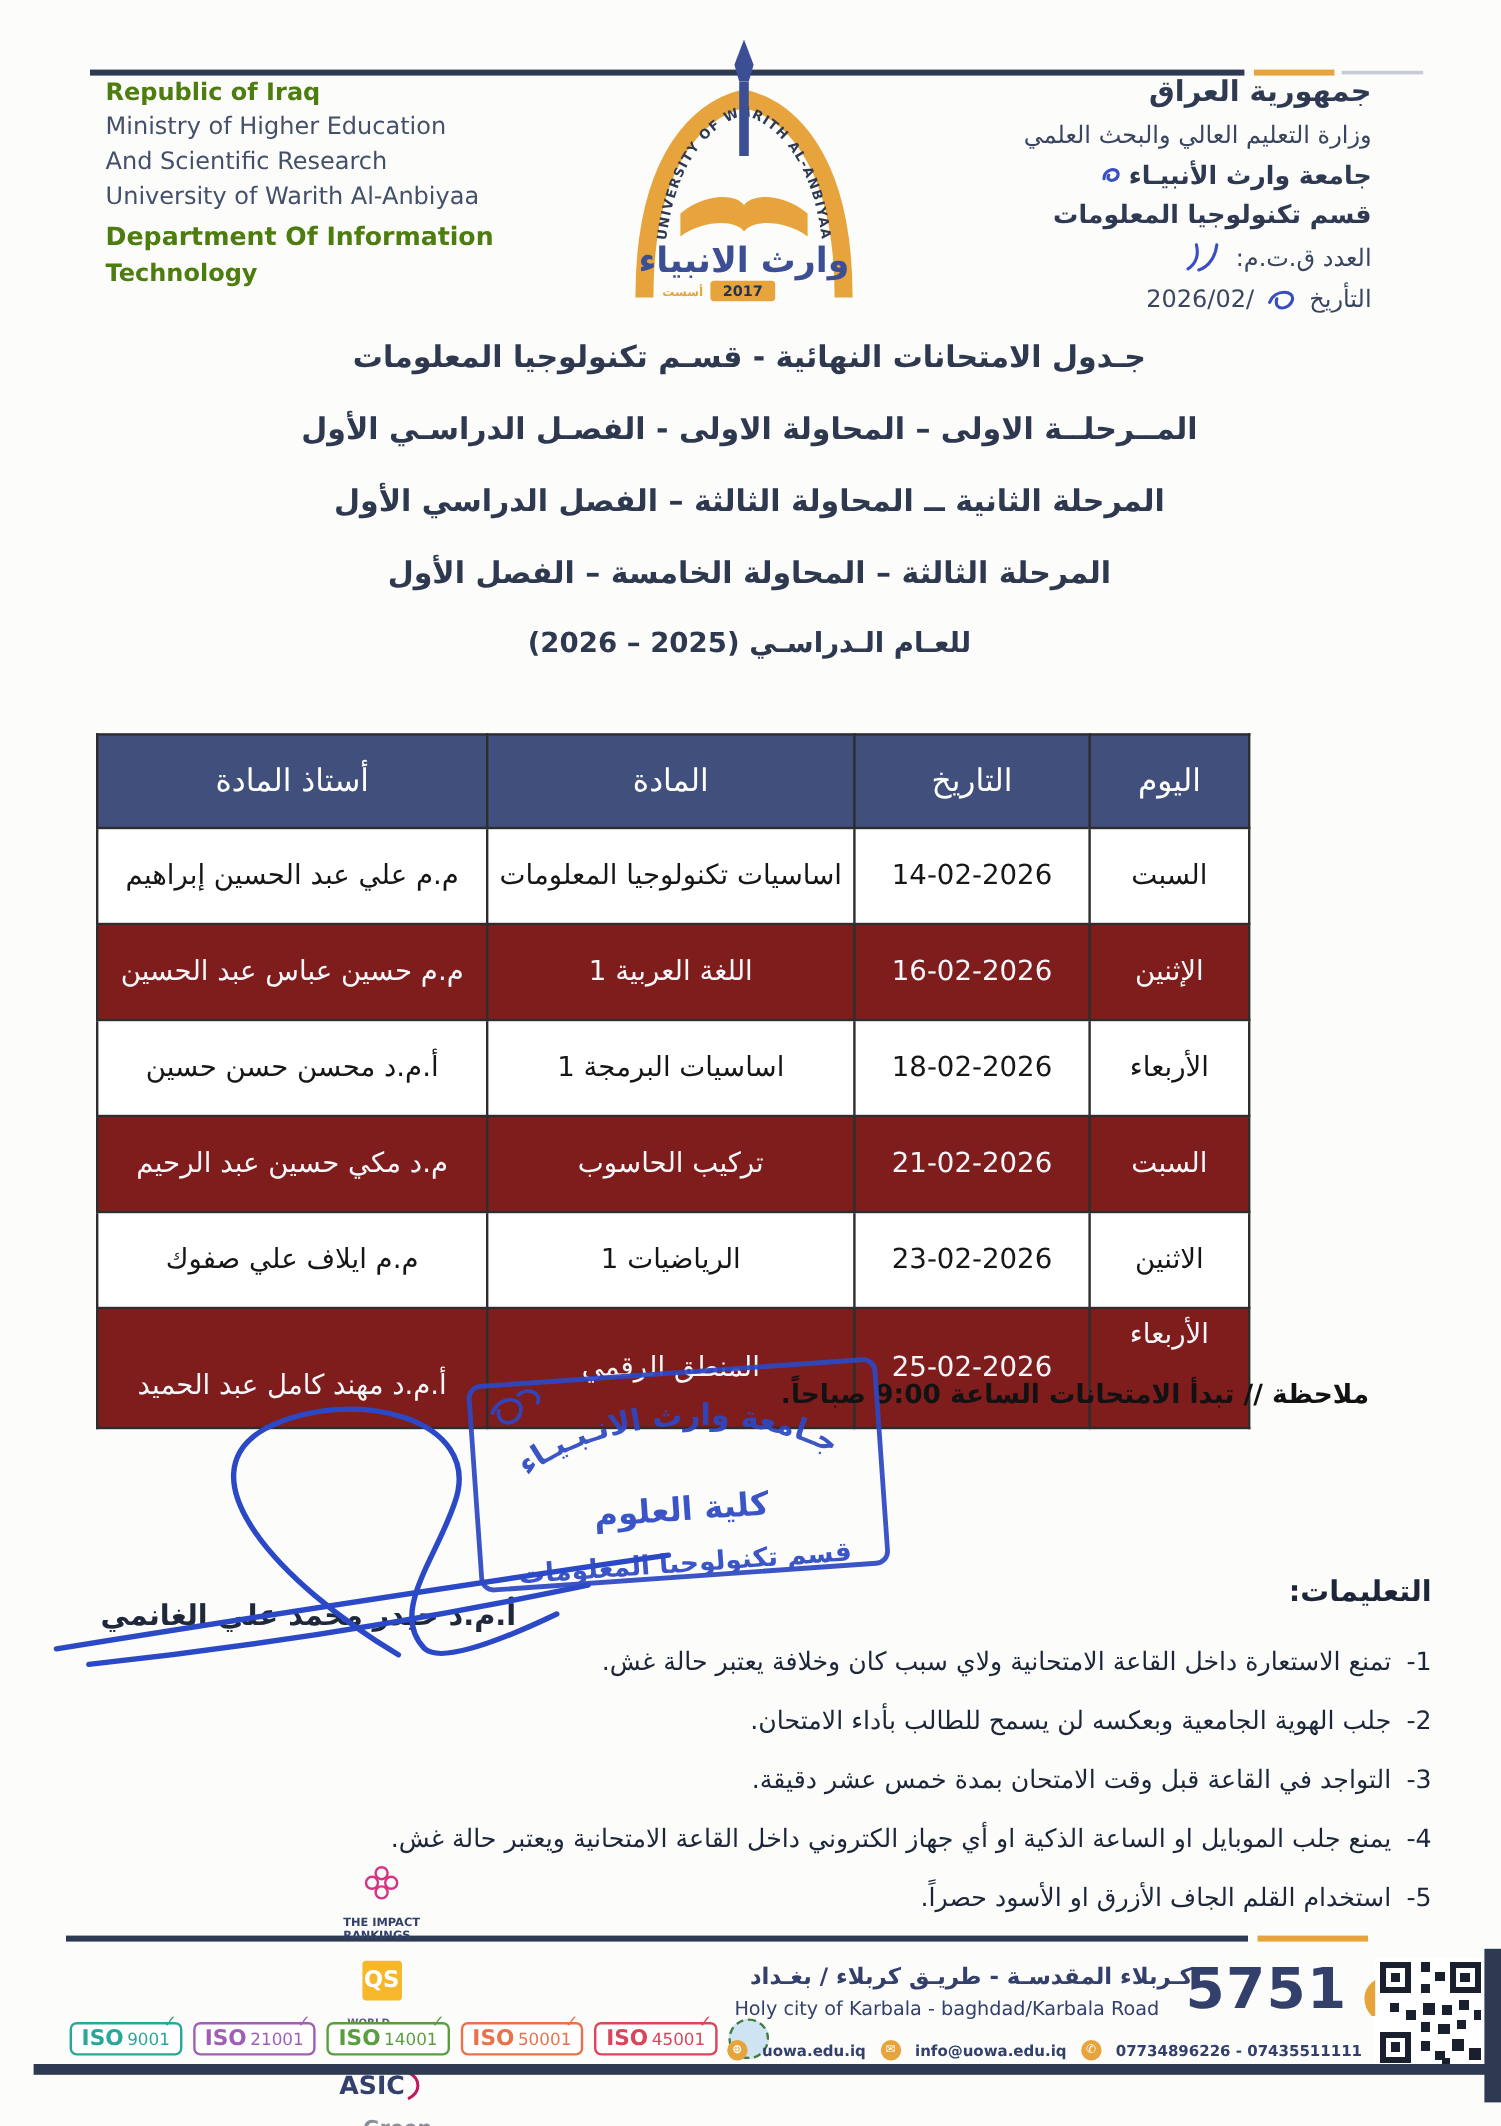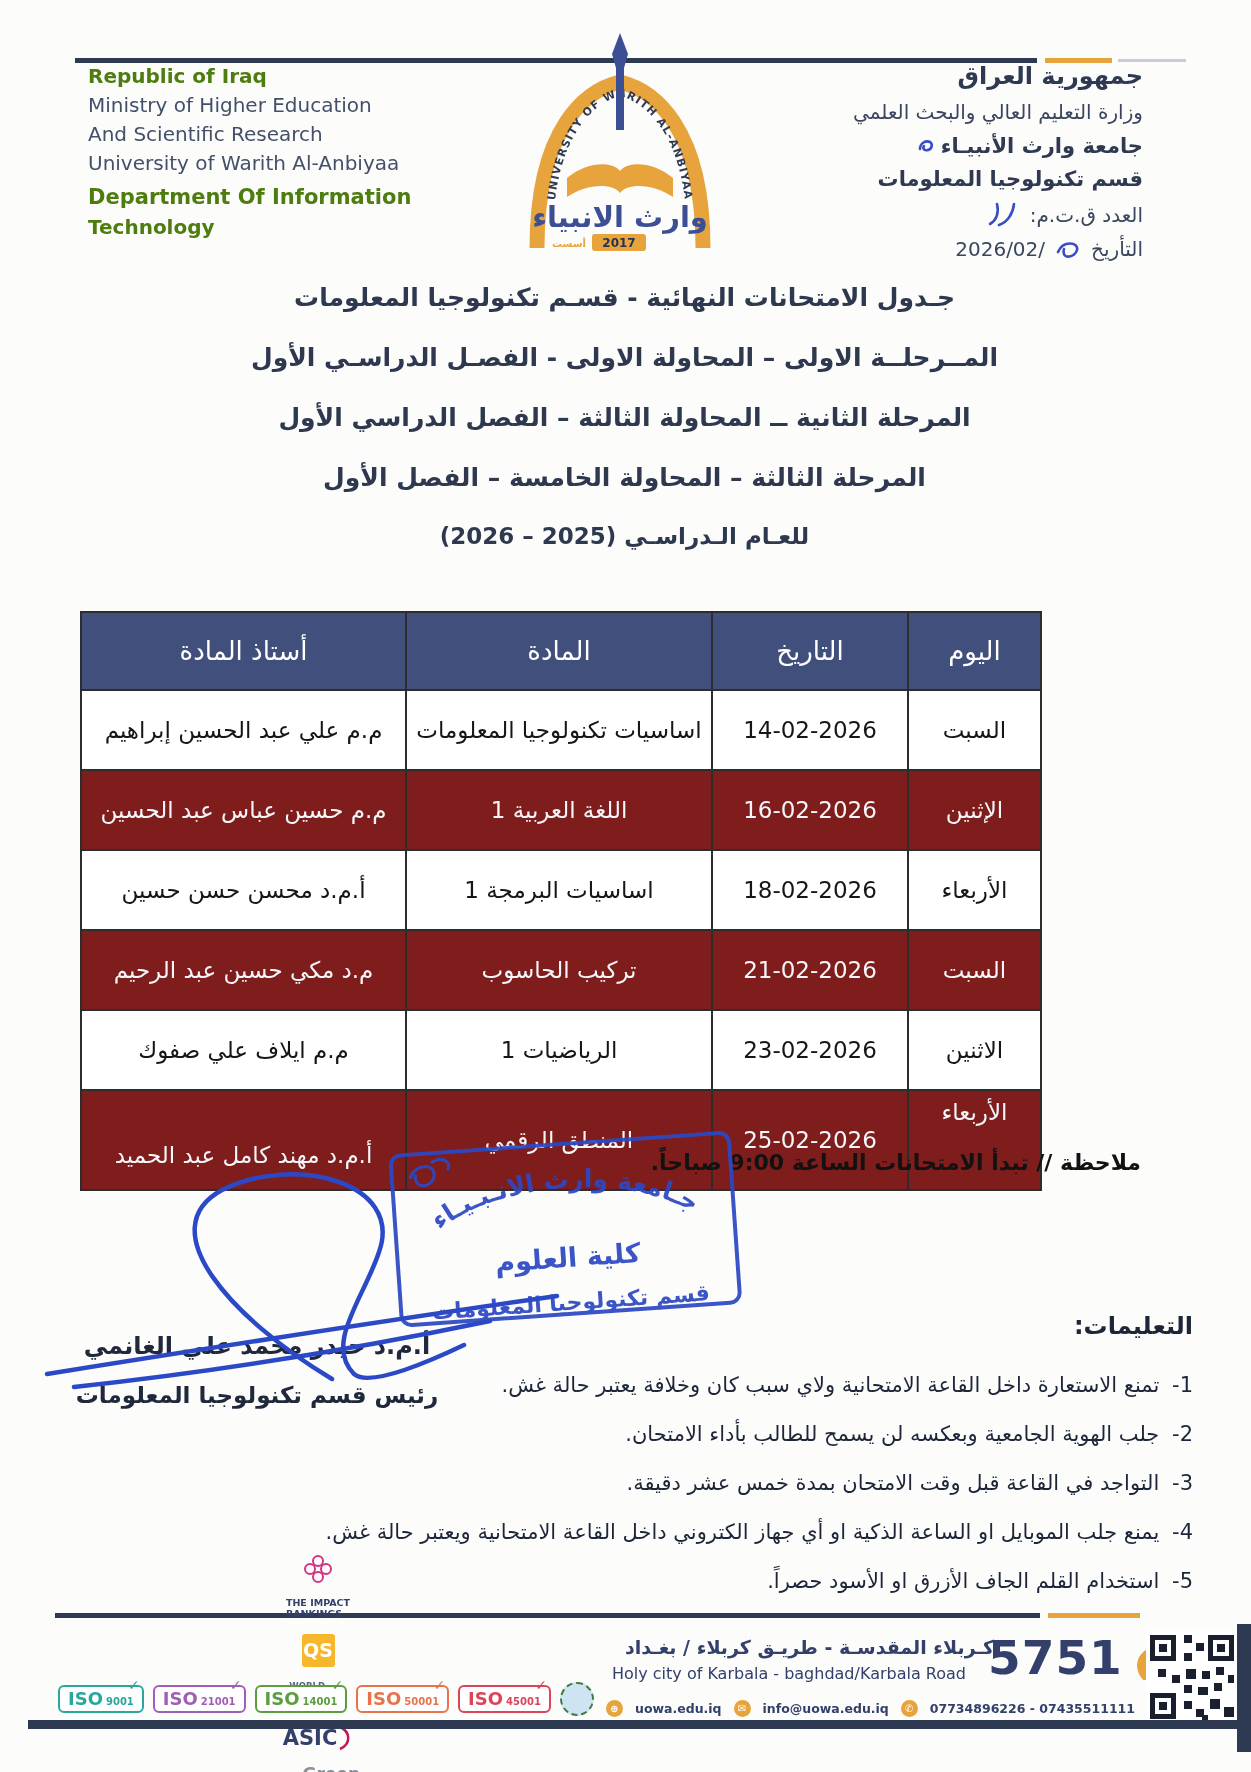--- a/index.html
+++ b/index.html
@@ -63,21 +63,21 @@
   .impact-txt{font-size:9.5px;font-weight:700;color:#33406b;line-height:1.15;}
   .qs-box{width:33px;height:33px;background:#f7b72b;border-radius:3px;display:flex;align-items:center;justify-content:center;color:#fff;font-weight:700;font-size:19px;}
   .qs-sub{font-size:8.5px;font-weight:700;color:#5a6478;line-height:1.2;}
   .asic{font-size:21px;font-weight:700;color:#33406b;display:flex;align-items:center;}
   .ui{font-size:22px;font-weight:700;color:#7ac143;}
   .gm{font-size:17px;line-height:1.1;font-weight:700;color:#7ac143;}
   .gm span{color:#8a8f98;}
   .isorow{left:58px;top:1682px;display:flex;align-items:center;gap:9px;}
   .iso{border:2px solid;border-radius:6px;padding:1px 8px 2px 8px;display:flex;align-items:baseline;gap:3px;position:relative;background:#fff;}
   .iso .big{font-size:18px;font-weight:700;}
-  .iso .sm{font-size:10px;font-weight:700;}
+  .iso .sm{font-size:14px;font-weight:400;}
   .iso .chk{position:absolute;top:-10px;right:2px;font-size:14px;font-weight:700;}
   .iso1{border-color:#2aa79b;color:#2aa79b;} .iso2{border-color:#a05fb5;color:#a05fb5;}
   .iso3{border-color:#5a9e3f;color:#5a9e3f;} .iso4{border-color:#e8734a;color:#e8734a;}
   .iso5{border-color:#d9465a;color:#d9465a;}
   .seal{width:30px;height:30px;border-radius:50%;border:2px dashed #3f7d3f;background:#cfe4f2;}
   .addr{left:612px;top:1636px;width:382px;color:#33406b;}
   .addr .ar{direction:rtl;text-align:right;font-size:19px;font-weight:700;margin-bottom:6px;}
   .addr .en{font-size:16px;font-weight:500;text-align:left;}
   .contact{left:606px;top:1700px;width:470px;display:flex;align-items:center;gap:12px;font-size:12.5px;font-weight:600;color:#33406b;white-space:nowrap;}
   .contact .ic{display:inline-flex;width:17px;height:17px;border-radius:50%;background:#e7a43c;color:#fff;font-size:10px;align-items:center;justify-content:center;flex:0 0 auto;}
@@ -233,21 +233,20 @@
       <text font-size="25" font-weight="700" fill="#2d49c4" direction="rtl">
         <textPath href="#stArc" startOffset="50%" text-anchor="middle">جـامعة وارث الانـبـيـاء</textPath>
       </text>
       <text x="174" y="127" text-anchor="middle" font-size="27" font-weight="700" fill="#2d49c4" direction="rtl">كلية العلوم</text>
       <text x="174" y="170" text-anchor="middle" font-size="22" font-weight="700" fill="#2d49c4" direction="rtl">قسم تكنولوجيا المعلومات</text>
     </svg>
   </div>
 
   <div class="abs signatory">
     <div class="nm">أ.م.د حيدر محمد علي الغانمي</div>
-    <div class="ti">رئيس قسم تكنولوجيا المعلومات</div>
   </div>
 
   <div class="abs instructions">
     <div class="head">التعليمات:</div>
     <div class="item">
       <span class="inum">1-</span>
       <span>تمنع الاستعارة داخل القاعة الامتحانية ولاي سبب كان وخلافة يعتبر حالة غش.</span>
     </div>
     <div class="item">
       <span class="inum">2-</span>

